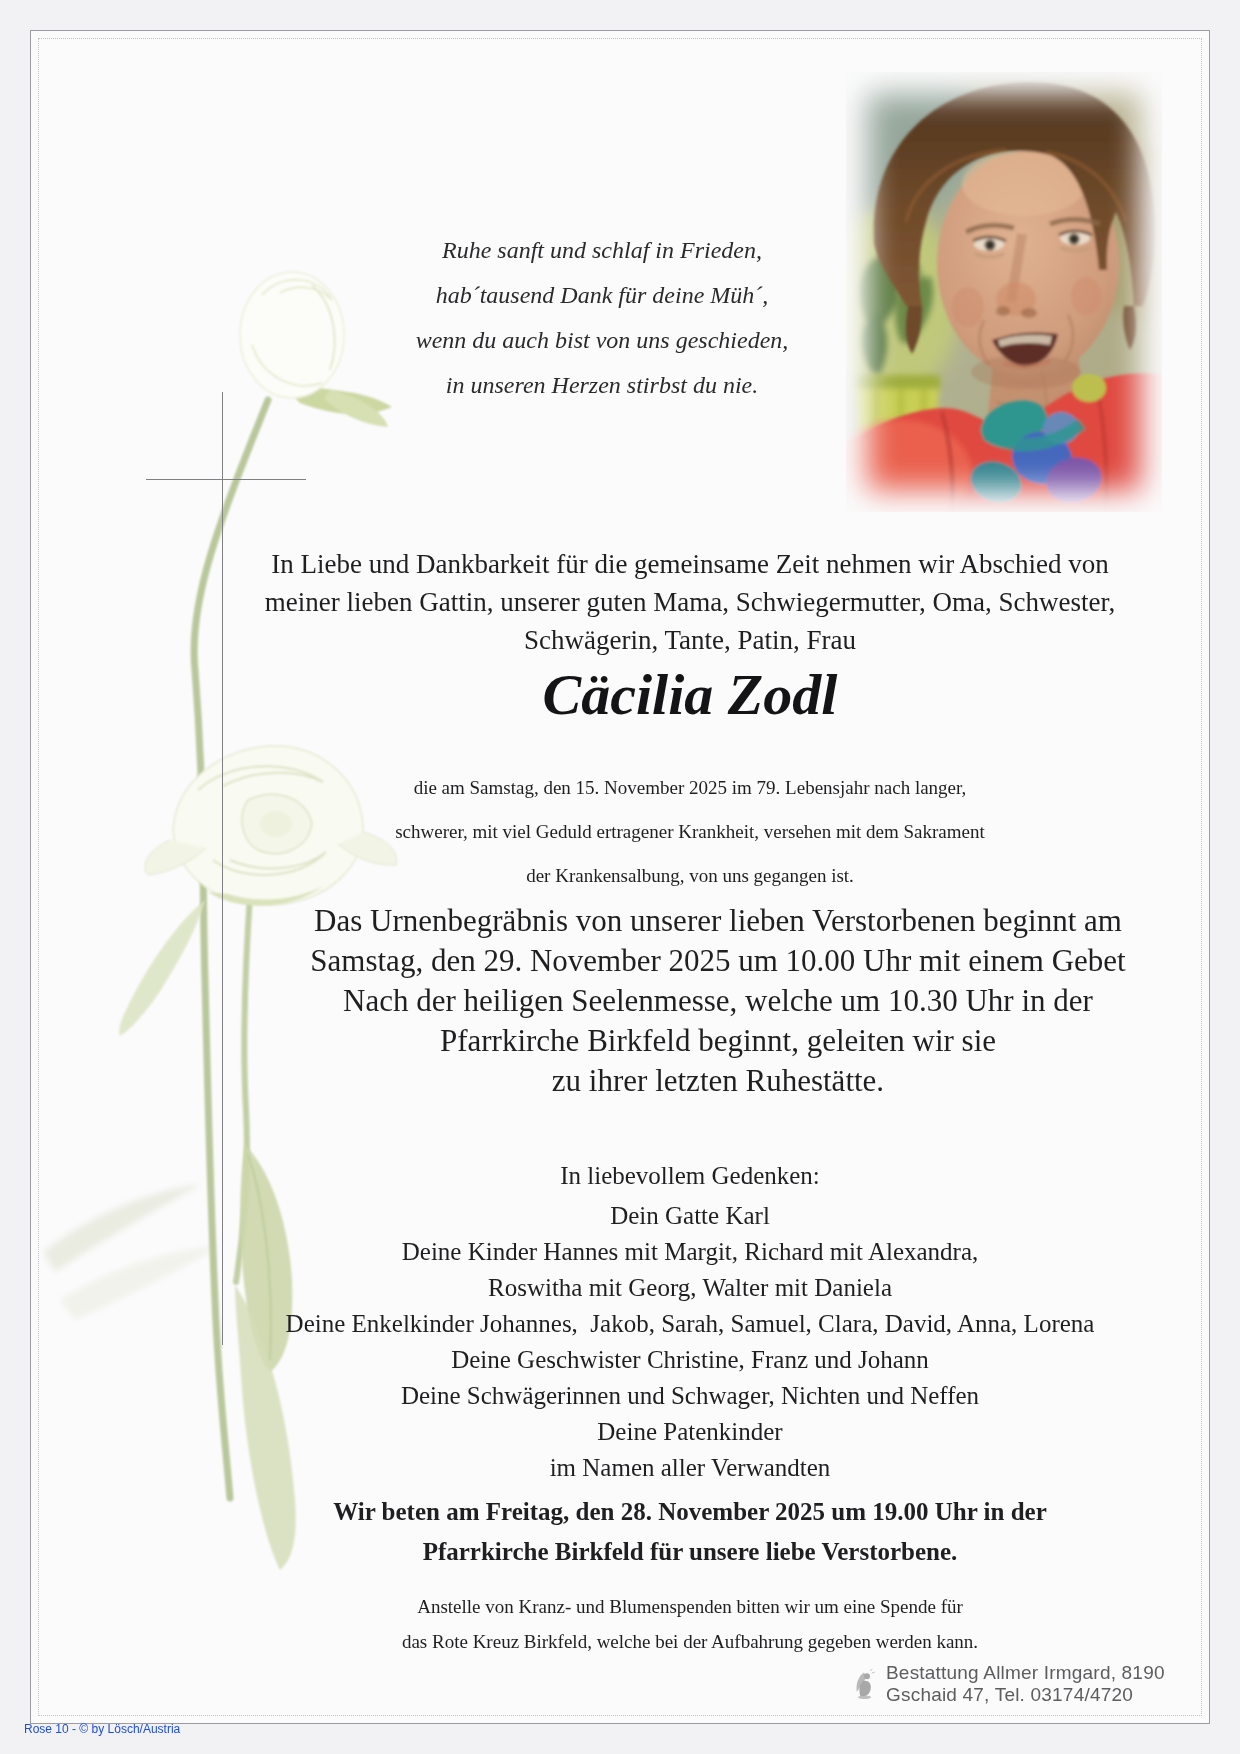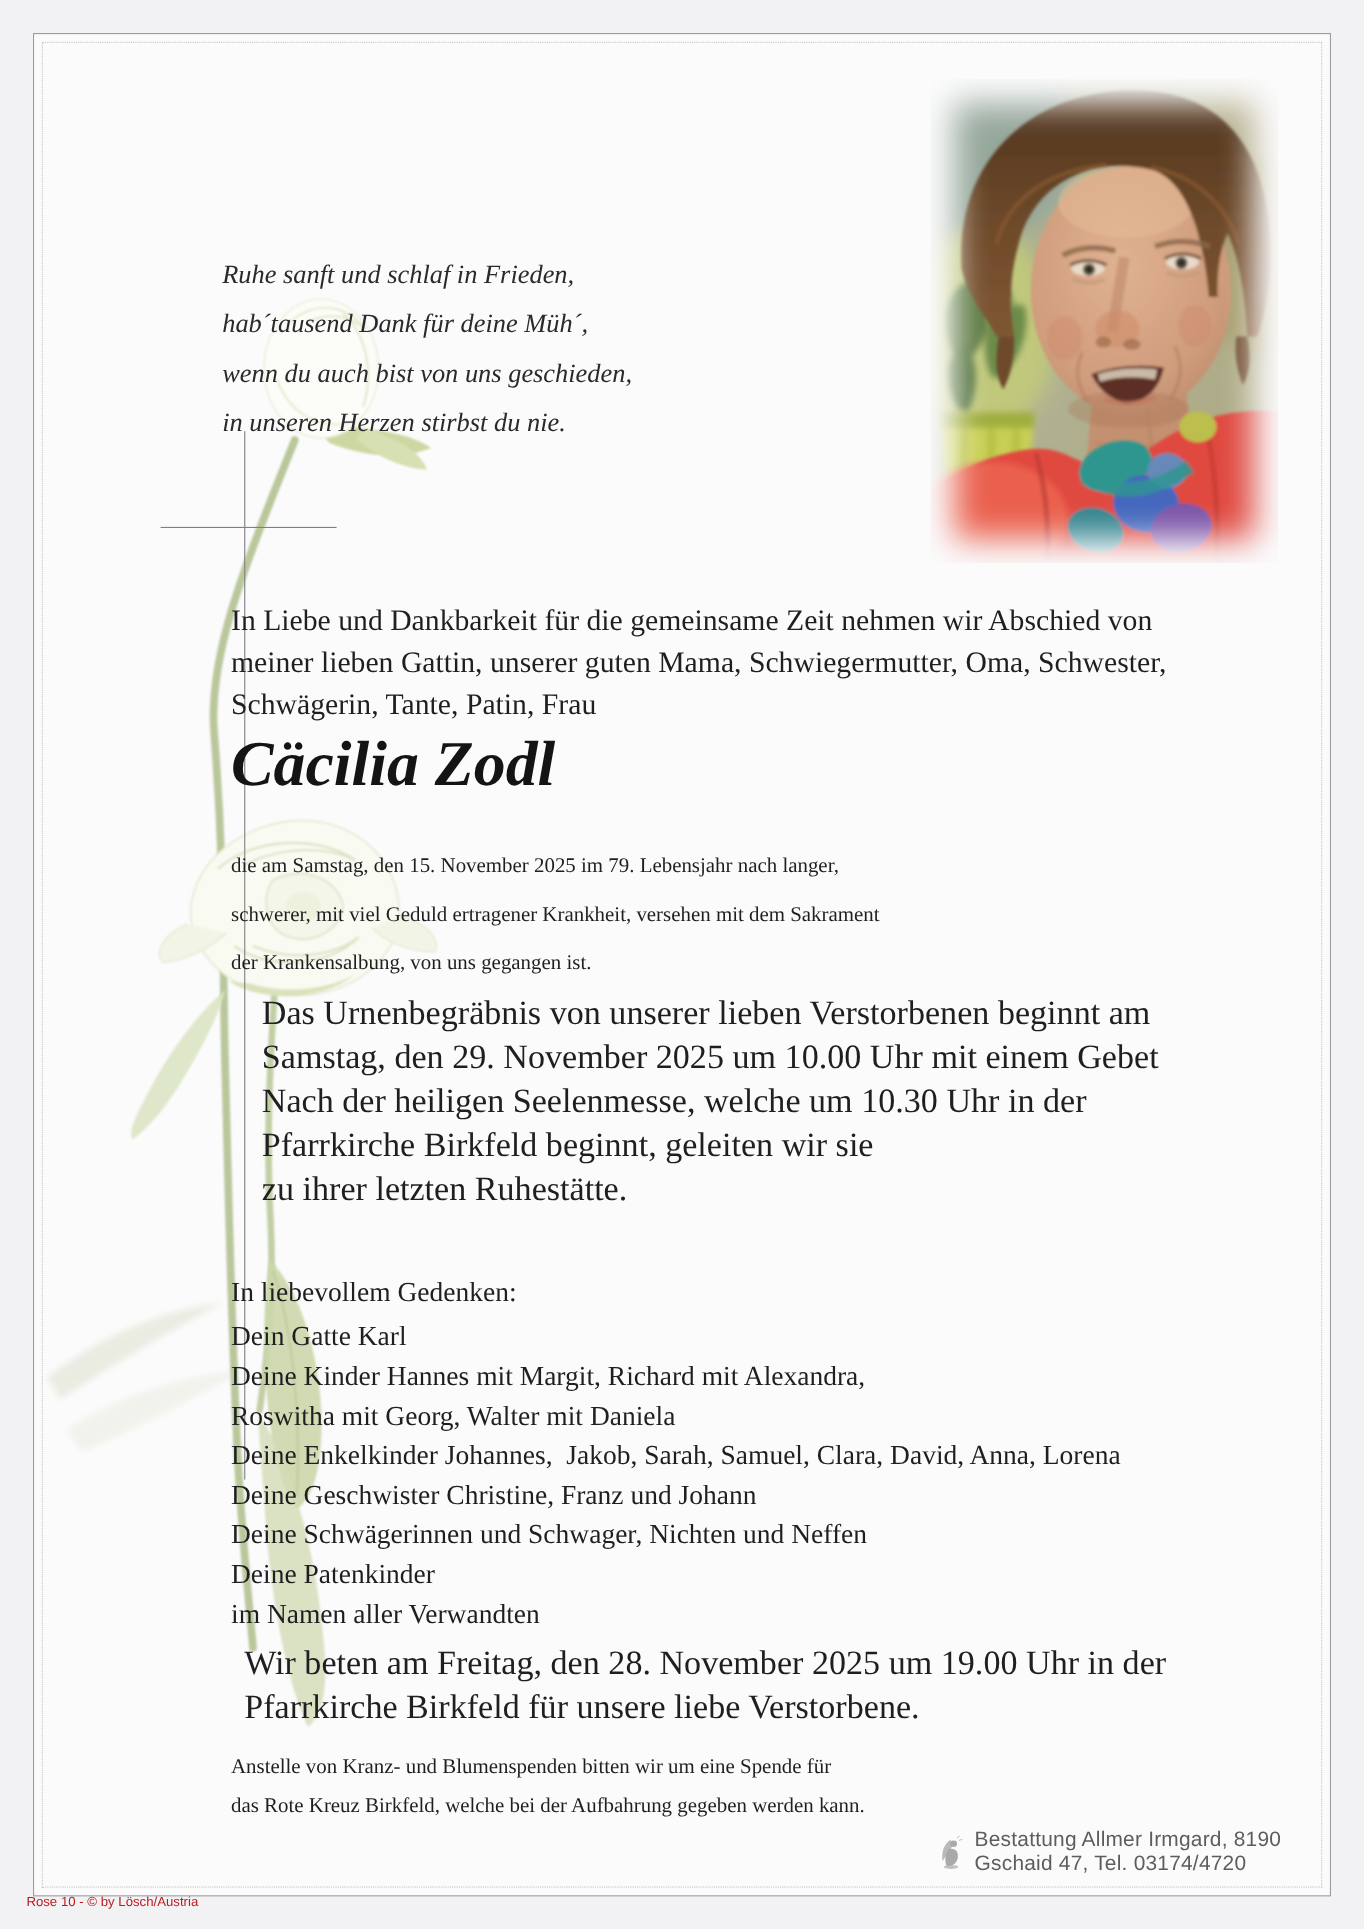--- a/index.html
+++ b/index.html
@@ -9,36 +9,36 @@
     border:1px solid #9b9ba1;background:#fbfbfc;z-index:0;}
   .border-inner{position:absolute;left:38px;top:38px;right:38px;bottom:38px;
     border:1px dotted #c3c3c9;z-index:0;}
   .flower{position:absolute;left:30px;top:240px;width:370px;height:1400px;z-index:1;pointer-events:none;}
   .cross-v{position:absolute;left:222px;top:392px;width:1.3px;height:953px;background:#7f7f84;z-index:2;}
   .cross-h{position:absolute;left:146px;top:479px;width:160px;height:1.3px;background:#7f7f84;z-index:2;}
   .photo{position:absolute;left:846px;top:72px;width:316px;height:440px;z-index:3;}
   .photo svg{display:block;width:316px;height:440px;}
   .photo::after{content:'';position:absolute;inset:-2px;pointer-events:none;
     box-shadow:inset 0 0 30px 24px #fbfbfc;}
-  .txt{position:absolute;z-index:4;color:#1f1f21;}
+  .txt{position:absolute;z-index:4;color:#1f1f21;text-align:center;}
   .line{white-space:pre;}
   .b{font-weight:normal;}
   .poem{left:202px;width:800px;top:228px;font-size:24px;line-height:45px;font-style:italic;color:#2a2a2c;}
   .intro{left:210px;width:960px;top:545px;font-size:27px;line-height:38px;}
   .name{left:210px;width:960px;top:662px;font-size:58px;line-height:66px;font-weight:bold;color:#141416;font-style:italic;}
   .death{left:210px;width:960px;top:766px;font-size:19px;line-height:44px;}
   .funeral{left:210px;width:960px;top:901px;font-size:31px;line-height:40px;padding-left:28px;}
   .gedenken{left:210px;width:960px;top:1154px;font-size:25px;line-height:43px;}
   .family{left:210px;width:960px;top:1198px;font-size:25px;line-height:36px;}
-  .prayer{left:222px;width:960px;top:1492px;font-size:31px;line-height:40px;}
+  .prayer{left:210px;width:960px;top:1492px;font-size:25px;line-height:40px;font-weight:bold;}
   .donation{left:210px;width:960px;top:1589px;font-size:19px;line-height:35px;}
   .footer{position:absolute;left:852px;top:1660px;display:flex;align-items:center;gap:10px;z-index:4;}
   .footer-text{font-family:"Liberation Sans", sans-serif;font-size:19px;color:#5d5d60;letter-spacing:.2px;}
   .copyright{position:absolute;left:24px;top:1722px;z-index:4;
-    font-family:"Liberation Sans", sans-serif;font-size:12px;color:#b91c1c;text-align:right;}
+    font-family:"Liberation Sans", sans-serif;font-size:12px;color:#1d4ed8;text-align:right;}
 </style>
 </head>
 <body>
 
 <div class="page">
 
   <div class="border-outer"></div>
   <div class="border-inner"></div>
 
   <svg class="flower" viewBox="0 0 370 1400" aria-hidden="true">

